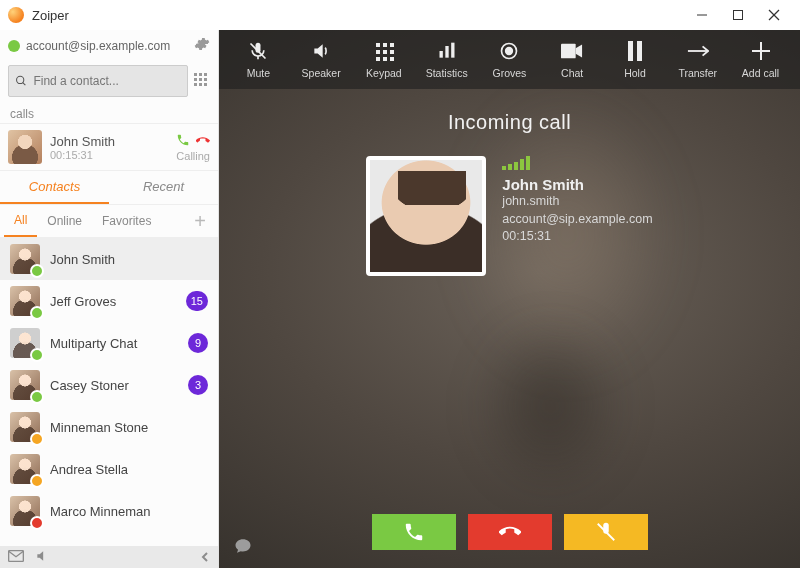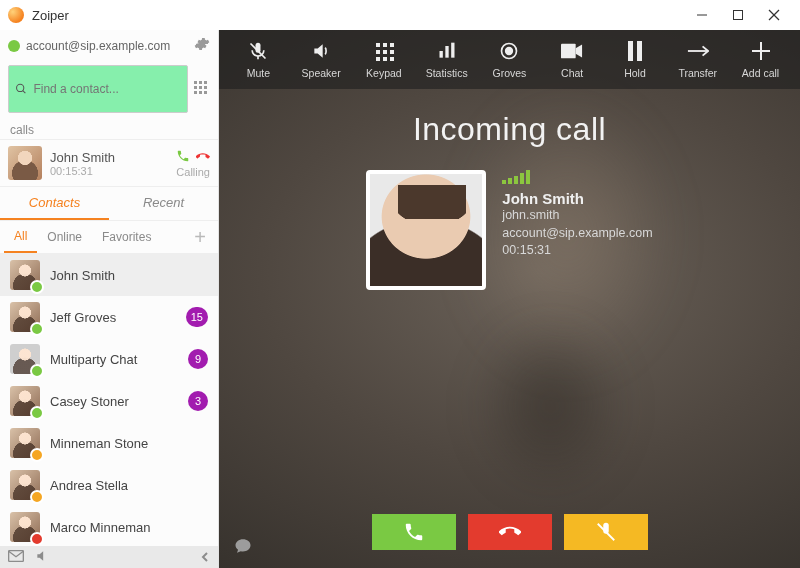--- a/index.html
+++ b/index.html
@@ -17,21 +17,21 @@
 .content { flex:1; display:flex; min-height:0; }
 
 
 .sidebar { width:219px; background:#fcfcfc; display:flex; flex-direction:column; border-right:1px solid #e3e3e3; }
 .account-row { display:flex; align-items:center; padding:6px 8px; gap:6px; }
 .status-dot-green { width:12px; height:12px; border-radius:50%; background:#7ac943; }
 .account-text { flex:1; color:#666; font-size:12px; }
 .gear-icon { color:#999; }
 
 .search-row { display:flex; align-items:center; padding:4px 8px; gap:6px; }
-.search-box { flex:1; display:flex; align-items:center; border:1px solid #ccc; border-radius:2px; padding:16px 6px; background:#86efac; gap:6px; }
+.search-box { flex:1; display:flex; align-items:center; border:1px solid #ccc; border-radius:2px; padding:8px 6px; background:#e5e5e5; gap:6px; }
 .search-box input { border:none; outline:none; width:100%; font-size:12px; color:#777; background:transparent; }
 .dial-icon { width:16px; height:16px; display:grid; grid-template-columns:repeat(3,3px); grid-auto-rows:3px; gap:2px; }
 .dial-icon span { background:#999; }
 
 .section-label { padding:6px 10px 2px; color:#8a8a8a; font-size:12px; }
 
 
 .call-card { display:flex; align-items:center; gap:8px; padding:6px 8px; border-top:1px solid #eee; border-bottom:1px solid #eee; }
 .avatar-sm { width:34px; height:34px; border-radius:3px; background:linear-gradient(135deg,#e0c3a3,#b4805d); position:relative; overflow:hidden; }
 .avatar-sm::after { content:""; position:absolute; inset:0; background:radial-gradient(circle at 50% 35%, #f2d6bd 0 25%, transparent 26%), radial-gradient(circle at 50% 80%, #7a5a45 0 40%, transparent 41%); }
@@ -60,37 +60,37 @@
 .contact.selected { background:#eee; }
 .cavatar { position:relative; width:30px; height:30px; border-radius:3px; overflow:visible; }
 .cavatar .face { width:30px; height:30px; border-radius:3px; background:linear-gradient(135deg,#d9c1a8,#8f6c55); position:relative; overflow:hidden; }
 .cavatar .face.gray { background:#cfcfcf; }
 .cavatar .face::after { content:""; position:absolute; inset:0; background:radial-gradient(circle at 50% 35%, rgba(255,230,210,.95) 0 24%, transparent 25%), radial-gradient(circle at 50% 85%, rgba(60,40,30,.7) 0 40%, transparent 41%); }
 .presence { position:absolute; right:-4px; bottom:-4px; width:14px; height:14px; border-radius:50%; border:2px solid #fff; }
 .p-green { background:#7ac943; }
 .p-orange { background:#f5a623; }
 .p-red { background:#e33b2e; }
 .cname { flex:1; color:#444; }
-.badge { min-width:20px; height:20px; border-radius:10px; background:#a21caf; color:#fff; font-size:11px; display:flex; align-items:center; justify-content:center; padding:0 5px; }
+.badge { min-width:20px; height:20px; border-radius:10px; background:#6d28d9; color:#fff; font-size:11px; display:flex; align-items:center; justify-content:center; padding:0 5px; }
 
 
 .bottombar { height:22px; background:#e9e9e9; display:flex; align-items:center; padding:0 8px; gap:10px; color:#8c8c8c; }
 .bottombar .spacer { flex:1; }
 
 
 .callarea { flex:1; position:relative; background: radial-gradient(160% 120% at 55% 45%, #6b6259 0%, #4f4740 30%, #2b2824 70%, #1f1d1a 100%); overflow:hidden; display:flex; flex-direction:column; }
 .callarea::before { content:""; position:absolute; left:30%; top:10%; width:60%; height:70%; background:radial-gradient(45% 55% at 50% 40%, rgba(160,140,120,.35), transparent 70%); filter:blur(20px); }
 .callarea::after { content:""; position:absolute; left:38%; bottom:10%; width:38%; height:40%; background:radial-gradient(50% 60% at 50% 50%, rgba(40,35,30,.5), transparent 70%); filter:blur(18px); }
 
 .toolbar { position:relative; z-index:2; display:flex; justify-content:space-around; align-items:flex-start; padding:10px 8px; background:rgba(30,30,30,.62); }
 .tb { display:flex; flex-direction:column; align-items:center; gap:5px; color:#ddd; width:58px; cursor:pointer; }
 .tb .ticon { width:22px; height:22px; display:flex; align-items:center; justify-content:center; }
 .tb .tlabel { font-size:10.5px; color:#d7d7d7; }
 
-.call-title { position:relative; z-index:2; text-align:center; color:#f2f2f2; font-size:32px; font-weight:300; margin-top:22px; letter-spacing:.5px; }
+.call-title { position:relative; z-index:2; text-align:center; color:#f2f2f2; font-size:20px; font-weight:300; margin-top:22px; letter-spacing:.5px; }
 
 .caller-card { position:relative; z-index:2; display:flex; align-items:flex-start; gap:16px; margin:22px auto 0; width:fit-content; }
 .caller-photo { width:120px; height:120px; border:4px solid #fff; border-radius:4px; background:#dcd0c3; position:relative; overflow:hidden; }
 .caller-photo::before { content:""; position:absolute; inset:0; background: radial-gradient(40% 38% at 50% 38%, #eacbb1 0 98%, transparent 100%), radial-gradient(70% 55% at 50% 95%, #3b2e27 0 98%, transparent 100%), linear-gradient(#e9e9e9,#e9e9e9);} 
 .caller-photo::after { content:""; position:absolute; left:25%; top:10%; width:60%; height:30%; background:radial-gradient(60% 80% at 50% 40%, #4b382c 0 98%, transparent 100%); }
 .caller-info { color:#f0f0f0; }
 .sigbars { display:flex; gap:2px; align-items:flex-end; height:14px; margin-bottom:6px; }
 .sigbars span { width:4px; background:#8cc63f; }
 .sigbars span:nth-child(1){height:4px;} .sigbars span:nth-child(2){height:6px;} .sigbars span:nth-child(3){height:8px;} .sigbars span:nth-child(4){height:11px;} .sigbars span:nth-child(5){height:14px;}
 .ci-name { font-weight:600; font-size:15px; }

